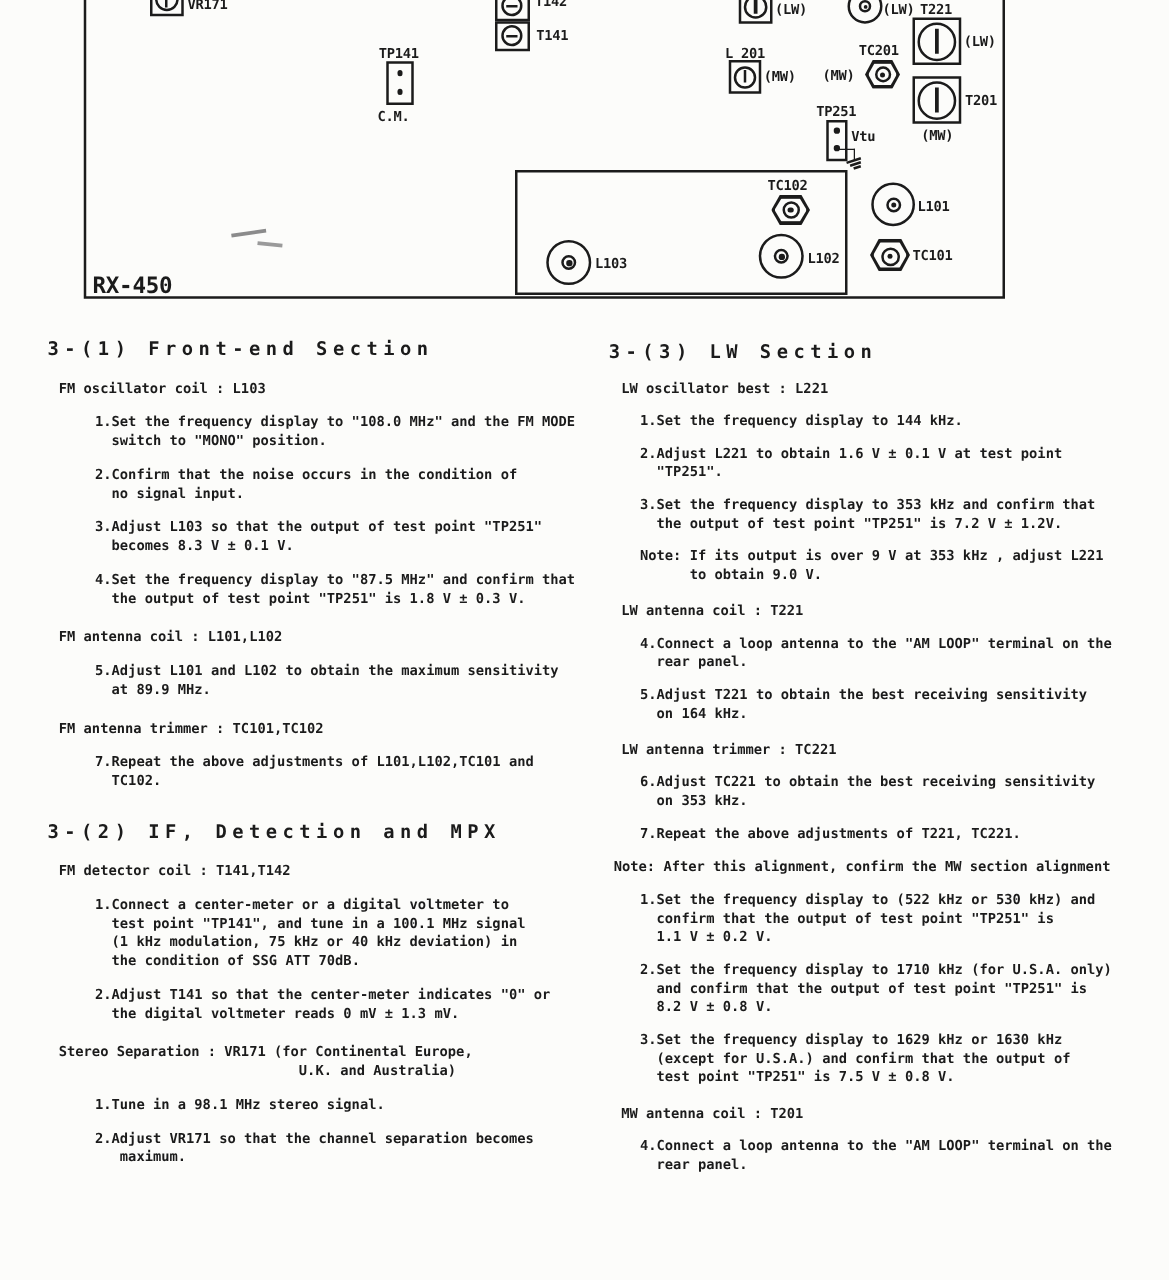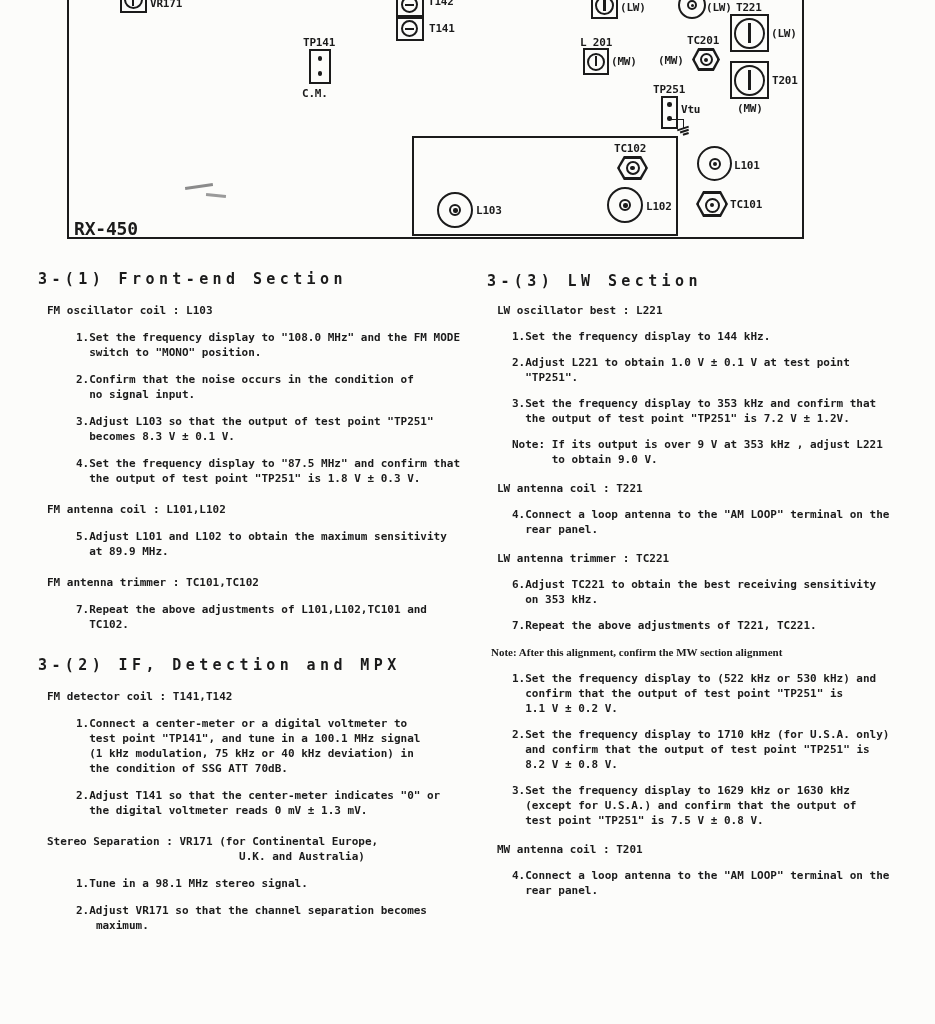--- a/index.html
+++ b/index.html
@@ -32,21 +32,21 @@
   .col-left{ left:38px; top:272px; width:442px; }
   .col-right{ left:487px; top:274px; width:448px; }
   h2.sec{ font-size:15px; font-weight:bold; letter-spacing:4.4px; margin:26px 0 0 0; white-space:nowrap; }
   h2.sec.first{ margin-top:0; }
   .t-label{ white-space:pre-wrap; margin:16px 0 0 9px; }
   .t-step, .t-note{ white-space:pre-wrap; margin:12px 0 0 38px; }
   .col-right h2.sec{ margin-top:22px; }
   .col-right h2.sec.first{ margin-top:0; }
   .col-right .t-label{ margin:14px 0 0 10px; }
   .col-right .t-step, .col-right .t-note{ margin:11px 0 0 25px; }
-  .col-right .t-note.flush{ margin:12px 0 0 4px;font-family:Liberation Serif, serif; }
+  .col-right .t-note.flush{ margin:12px 0 0 4px; }
 </style>
 </head>
 <body>
 
 <div class="diagram">
   <div class="board"></div>
 
   <div class="cmp" style="left:120px;top:-14px;width:60px;height:30px">
     <div class="sq" style="left:0;top:0;width:27px;height:27px"></div>
     <div class="ring" style="left:4px;top:4px;width:19px;height:19px"></div>
@@ -218,29 +218,31 @@
                              U.K. and Australia)</div>
   <div class="t-step">1.Tune in a 98.1 MHz stereo signal.</div>
   <div class="t-step">2.Adjust VR171 so that the channel separation becomes
    maximum.</div>
 </div>
 
 <div class="col col-right">
   <h2 class="sec first">3-(3) LW Section</h2>
   <div class="t-label">LW oscillator best : L221</div>
   <div class="t-step">1.Set the frequency display to 144 kHz.</div>
-  <div class="t-step">2.Adjust L221 to obtain 1.0 V ± 0.1 V at test point
+  <div class="t-step">2.Adjust L221 to obtain 1.6 V ± 0.1 V at test point
   "TP251".</div>
   <div class="t-step">3.Set the frequency display to 353 kHz and confirm that
   the output of test point "TP251" is 7.2 V ± 1.2V.</div>
   <div class="t-note">Note: If its output is over 9 V at 353 kHz , adjust L221
       to obtain 9.0 V.</div>
   <div class="t-label">LW antenna coil : T221</div>
   <div class="t-step">4.Connect a loop antenna to the "AM LOOP" terminal on the
   rear panel.</div>
+  <div class="t-step">5.Adjust T221 to obtain the best receiving sensitivity
+  on 164 kHz.</div>
   <div class="t-label">LW antenna trimmer : TC221</div>
   <div class="t-step">6.Adjust TC221 to obtain the best receiving sensitivity
   on 353 kHz.</div>
   <div class="t-step">7.Repeat the above adjustments of T221, TC221.</div>
   <div class="t-note flush">Note: After this alignment, confirm the MW section alignment</div>
 
   <div class="t-step">1.Set the frequency display to (522 kHz or 530 kHz) and
   confirm that the output of test point "TP251" is
   1.1 V ± 0.2 V.</div>
   <div class="t-step">2.Set the frequency display to 1710 kHz (for U.S.A. only)

